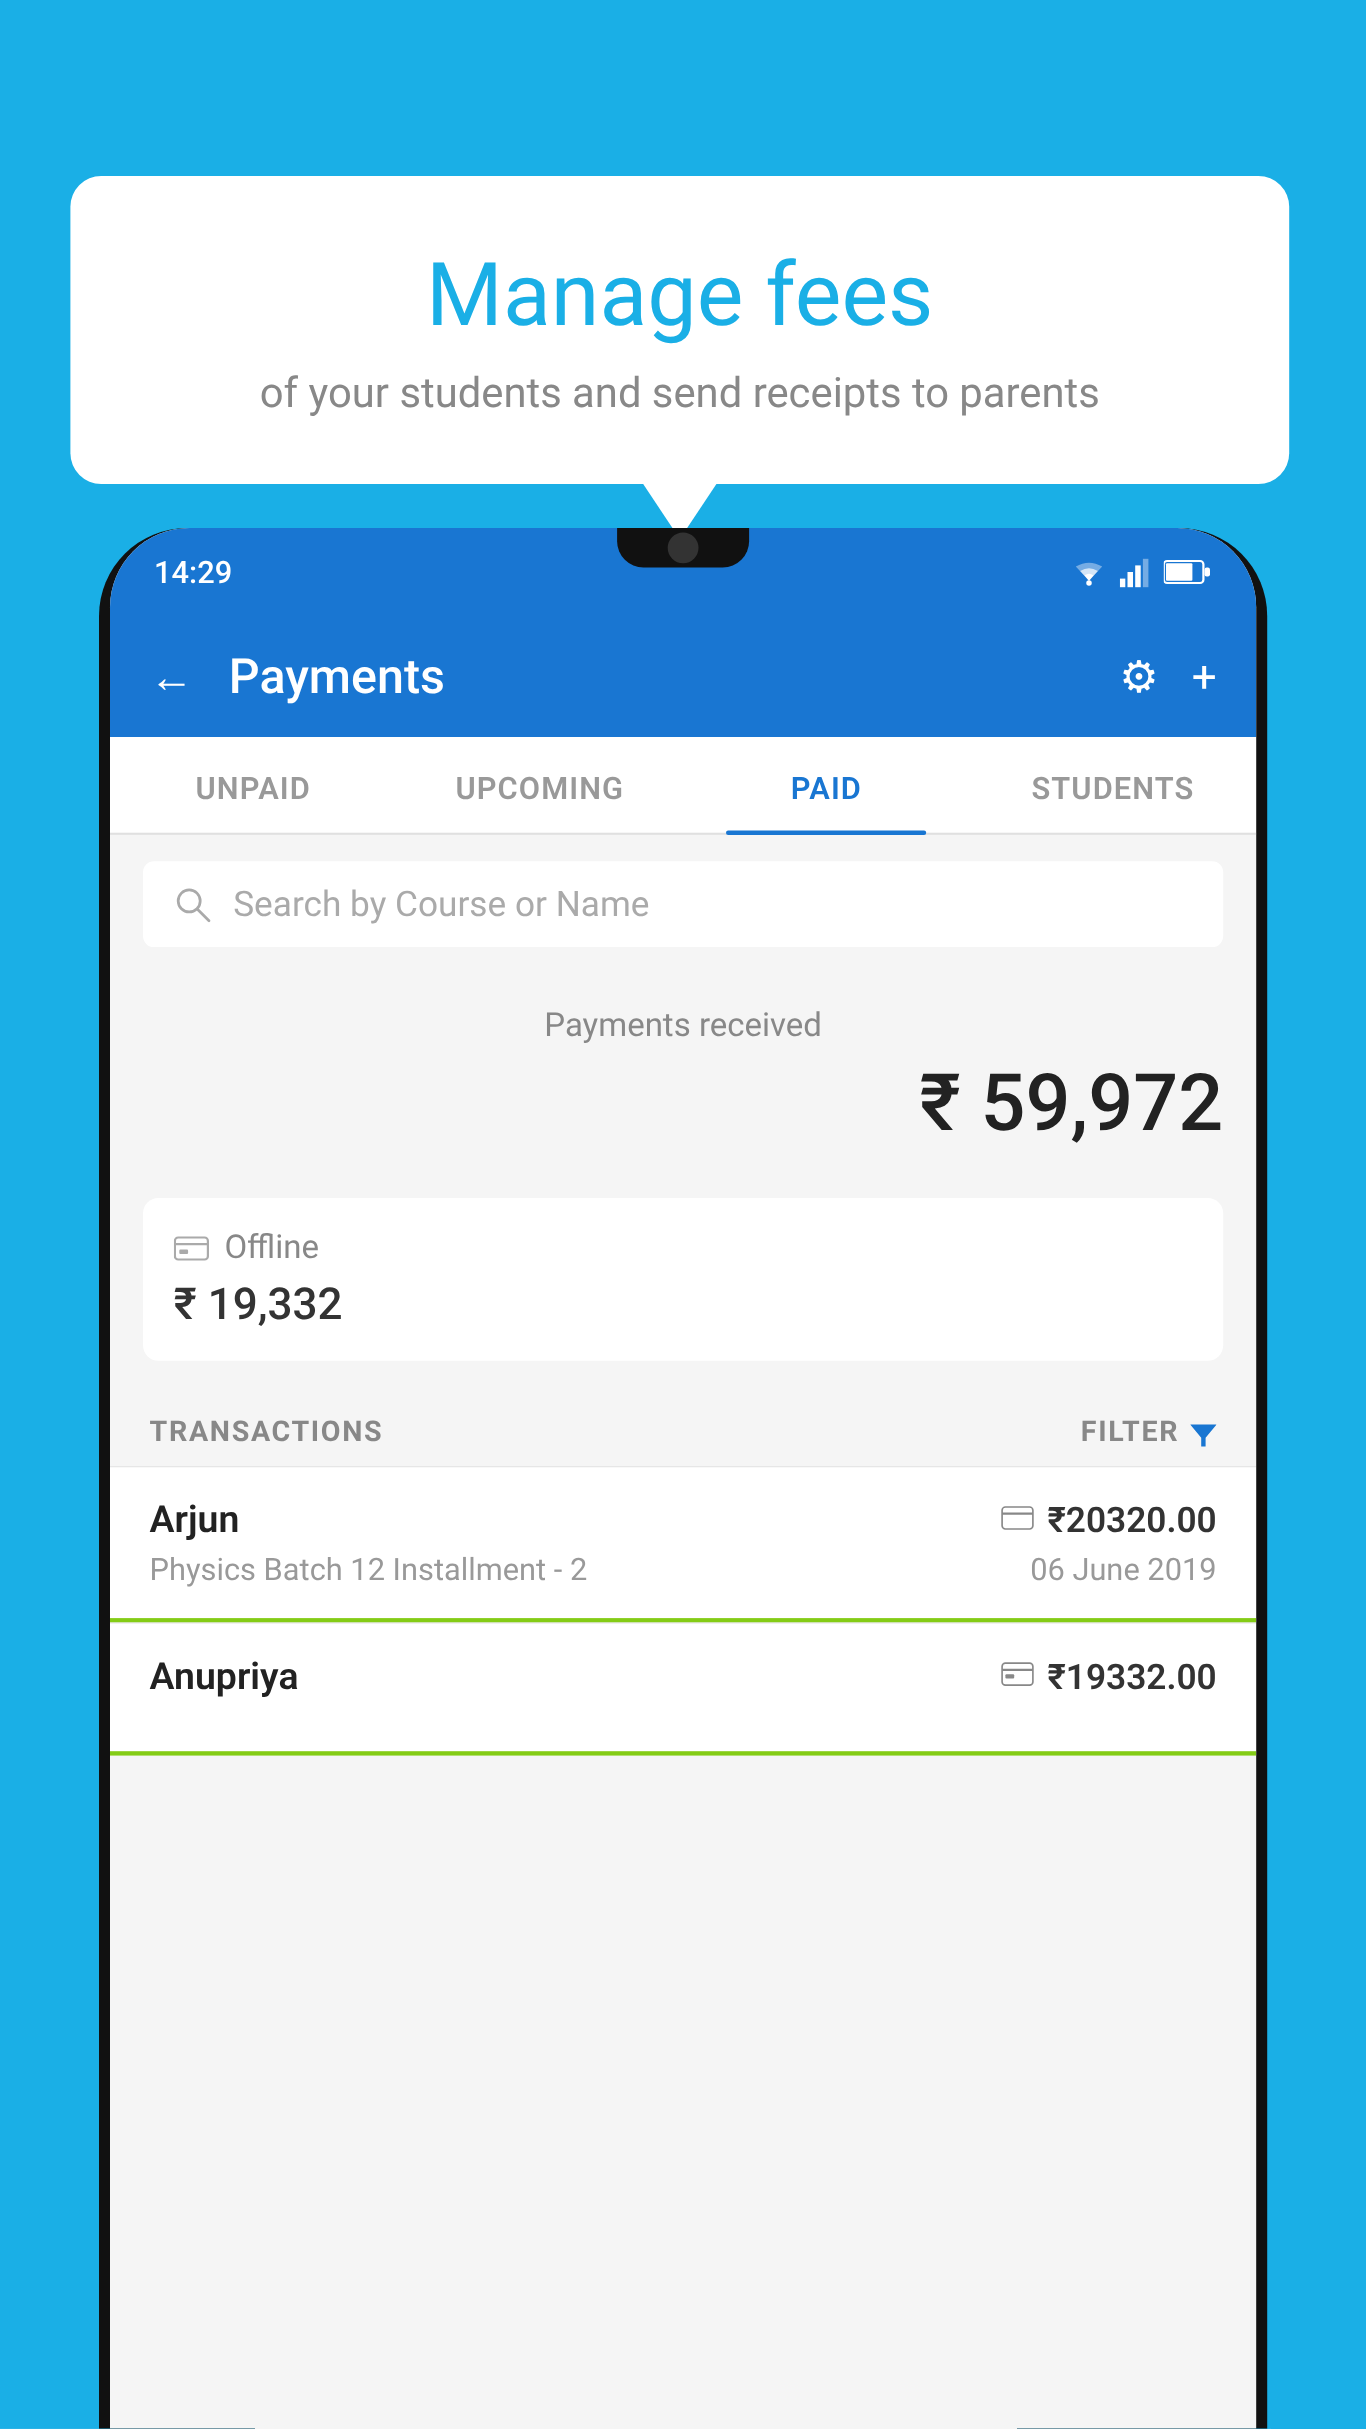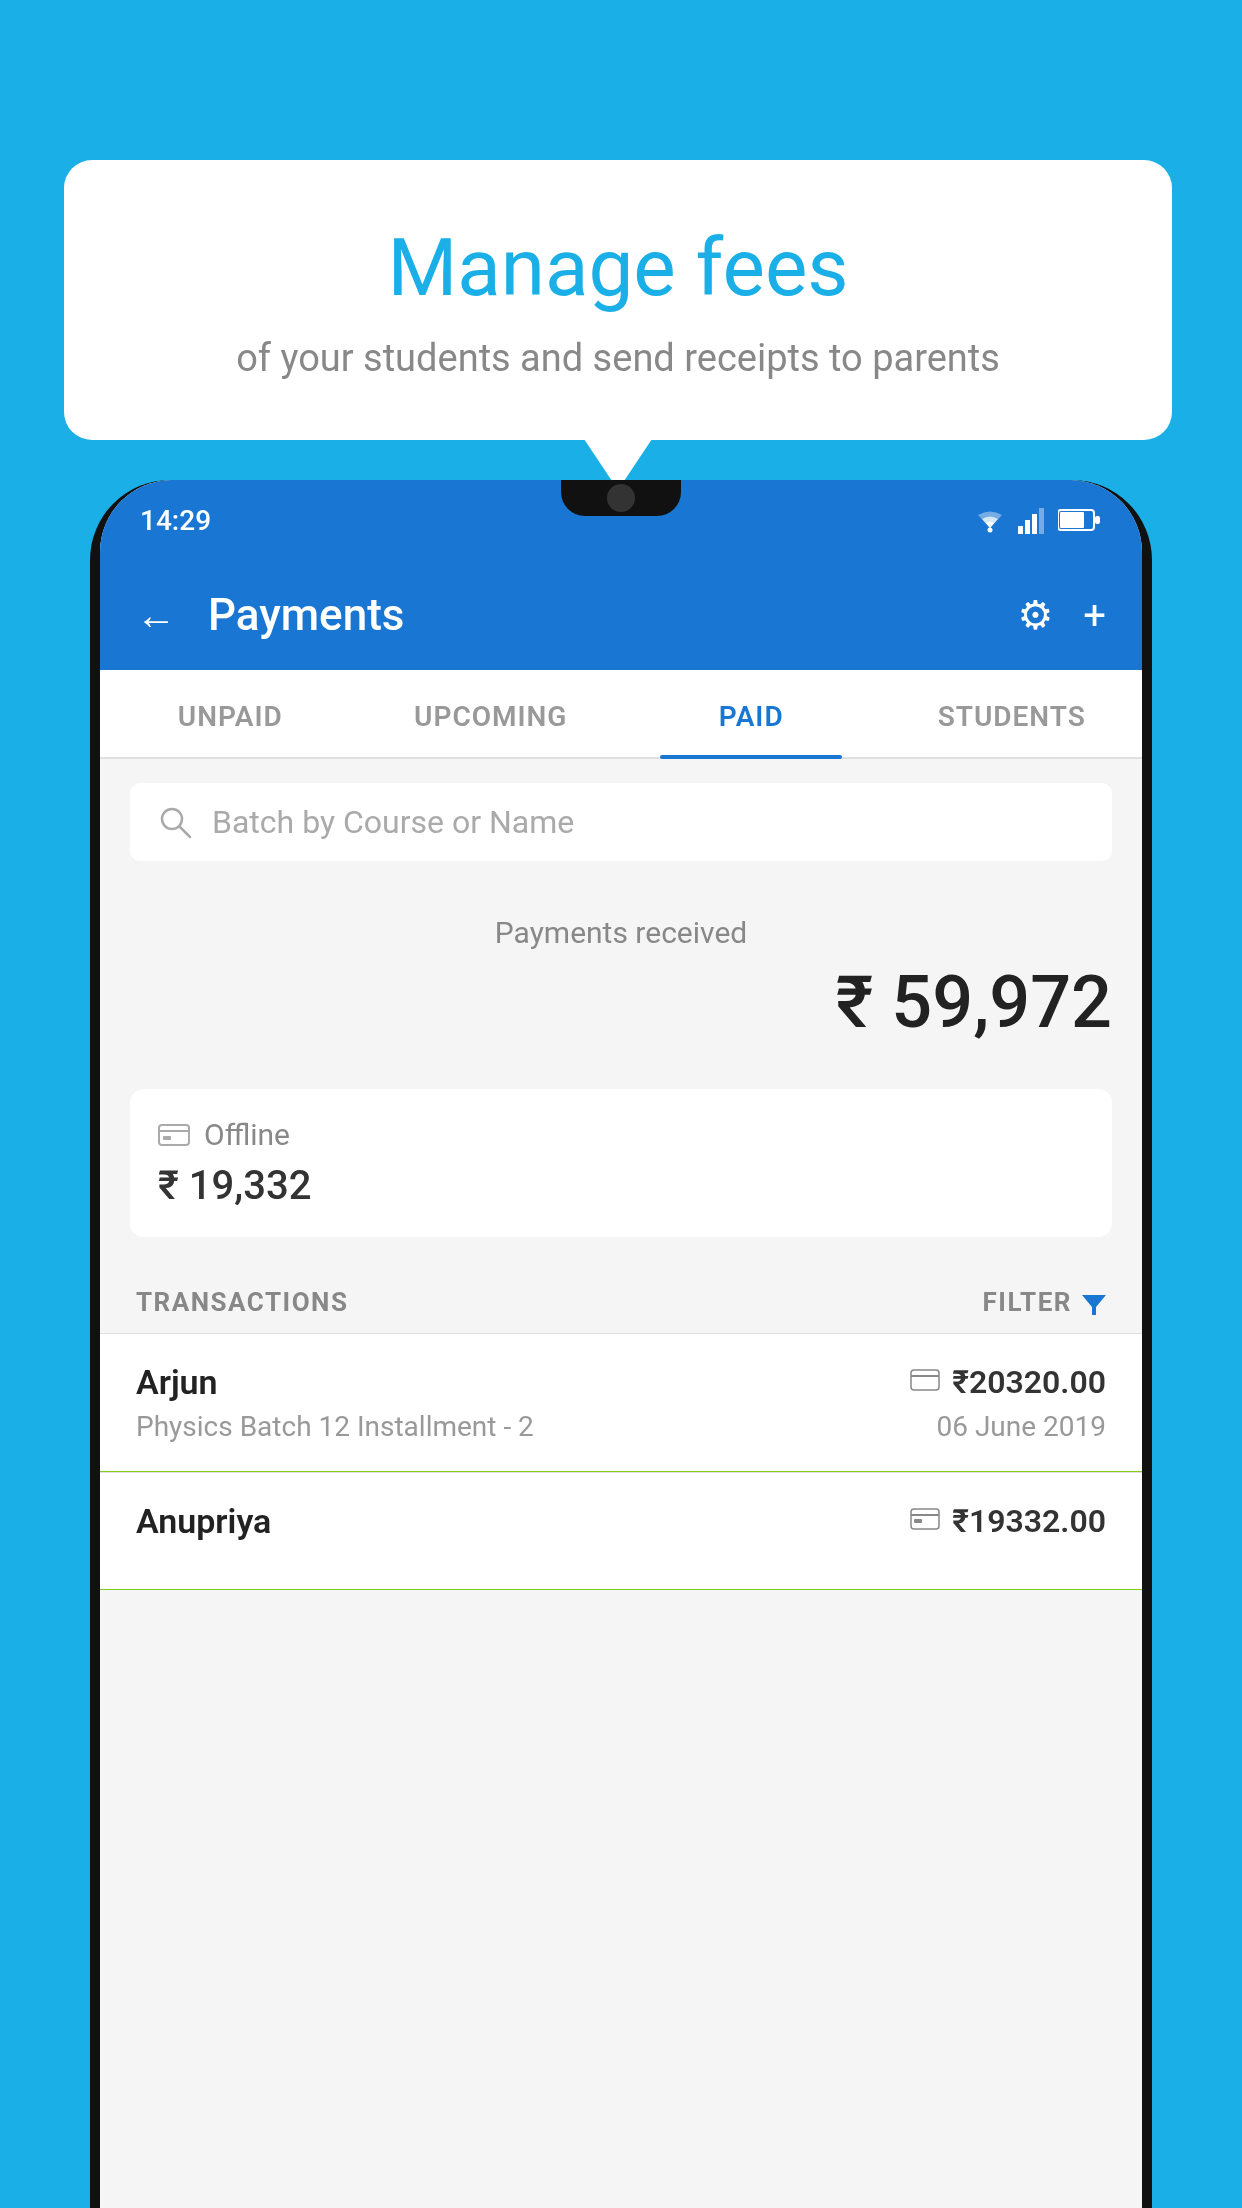--- a/index.html
+++ b/index.html
@@ -277,21 +277,21 @@
       font-weight: 700;
       color: #888;
       letter-spacing: 1.5px;
       cursor: pointer;
     }
 
     
     .transaction-row {
       background: white;
       padding: 28px 36px;
-      border-bottom: 1px solid #84cc16;
+      border-bottom: 4px solid #84cc16;
     }
 
     .transaction-top {
       display: flex;
       justify-content: space-between;
       align-items: center;
       margin-bottom: 8px;
     }
 
     .transaction-name {
@@ -392,21 +392,21 @@
       <div class="tab-item active">PAID</div>
       <div class="tab-item">STUDENTS</div>
     </div>
 
     <div class="search-container">
       <div class="search-box">
         <svg width="34" height="34" viewBox="0 0 34 34">
           <circle cx="14" cy="14" r="10" stroke="#aaa" stroke-width="2.5" fill="none"></circle>
           <line x1="22" y1="22" x2="32" y2="32" stroke="#aaa" stroke-width="2.5" stroke-linecap="round"></line>
         </svg>
-        <span class="search-placeholder">Batch by Course or Name</span>
+        <span class="search-placeholder">Search by Course or Name</span>
       </div>
     </div>
 
     <div class="payment-summary">
       <div class="payment-label">Payments received</div>
       <div class="payment-amount">₹ 59,972</div>
     </div>
 
     <div class="payment-cards">
       <div class="payment-card">

